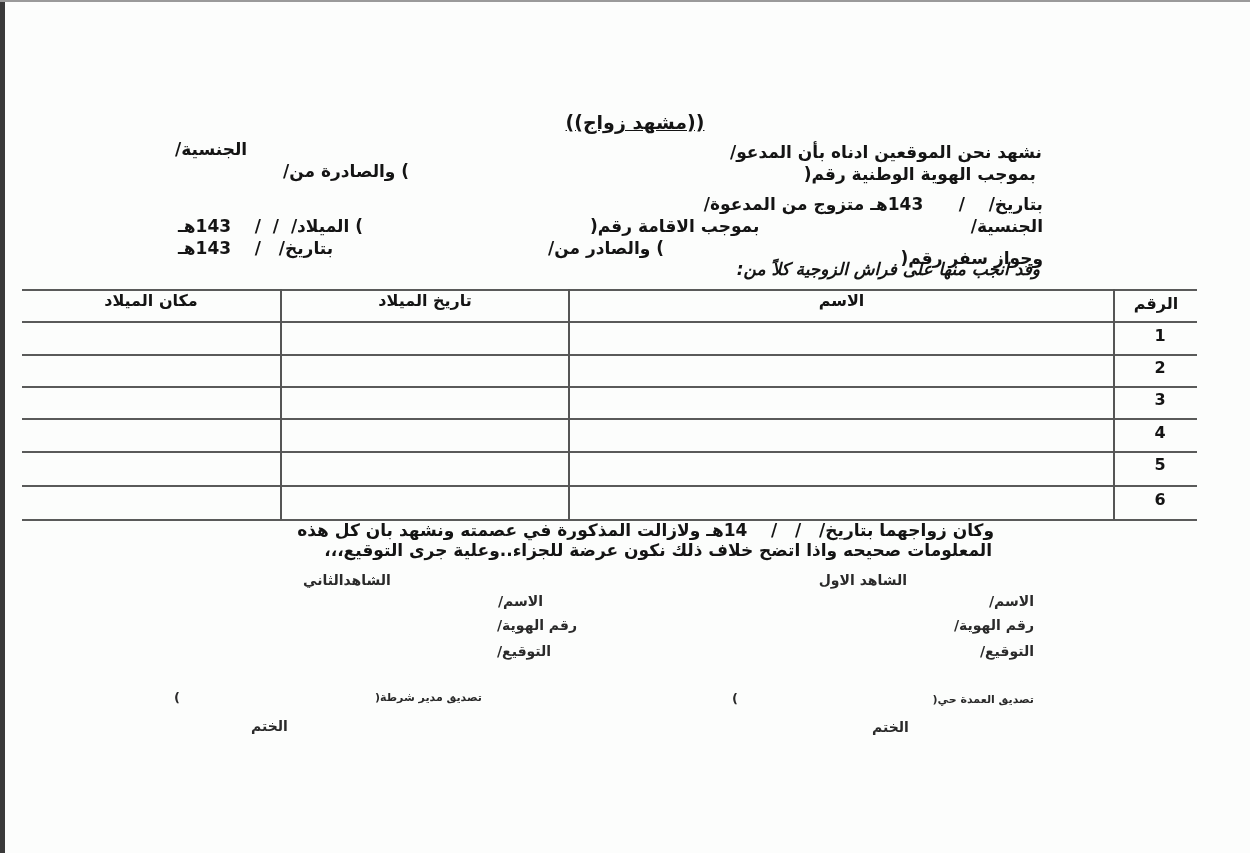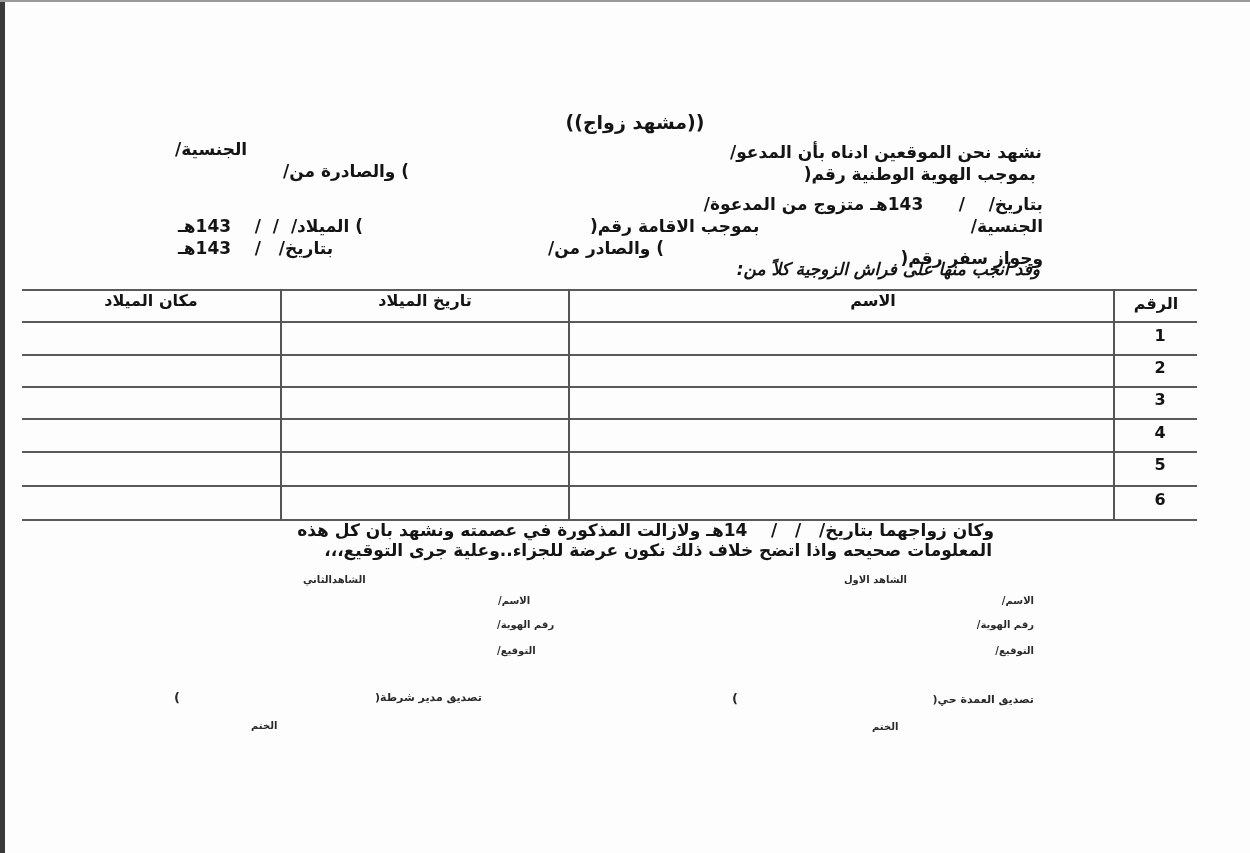--- a/index.html
+++ b/index.html
@@ -36,23 +36,24 @@
       line-height: 20px;
     }
     .title {
       position: absolute;
       left: 520px; top: 111px;
       width: 230px;
       text-align: center;
       direction: rtl;
       font-weight: bold;
       font-size: 19px;
+      text-decoration: underline;
     }
     .small {
-      font-size: 10px;
+      font-size: 14px;
       font-weight: bold;
       color: #2a2a2a;
     }
     
     .grid {
       position: absolute;
       left: 22px; top: 289px;
       width: 1175px; height: 231px;
     }
     .hline {
@@ -115,21 +116,21 @@
   <div class="hline" style="left:0; top:129px; width:1175px;"></div>
   <div class="hline" style="left:0; top:162px; width:1175px;"></div>
   <div class="hline" style="left:0; top:196px; width:1175px;"></div>
   <div class="hline" style="left:0; top:230px; width:1175px;"></div>
 
   <div class="vline" style="left:258px; top:0; height:231px;"></div>
   <div class="vline" style="left:546px; top:0; height:231px;"></div>
   <div class="vline" style="left:1091px; top:0; height:231px;"></div>
 
   <div class="cell-text" style="left:1093px; top:5px; width:82px;">الرقم</div>
-  <div class="cell-text" style="left:548px; top:2px; width:606px;">الاسم</div>
+  <div class="cell-text" style="left:548px; top:2px; width:543px;">الاسم</div>
   <div class="cell-text" style="left:260px; top:2px; width:286px;">تاريخ الميلاد</div>
   <div class="cell-text" style="left:0; top:2px; width:258px;">مكان الميلاد</div>
 
   <div class="rownum" style="left:1098px; top:37px;">1</div>
   <div class="rownum" style="left:1098px; top:69px;">2</div>
   <div class="rownum" style="left:1098px; top:101px;">3</div>
   <div class="rownum" style="left:1098px; top:134px;">4</div>
   <div class="rownum" style="left:1098px; top:166px;">5</div>
   <div class="rownum" style="left:1098px; top:201px;">6</div>
 </div>

